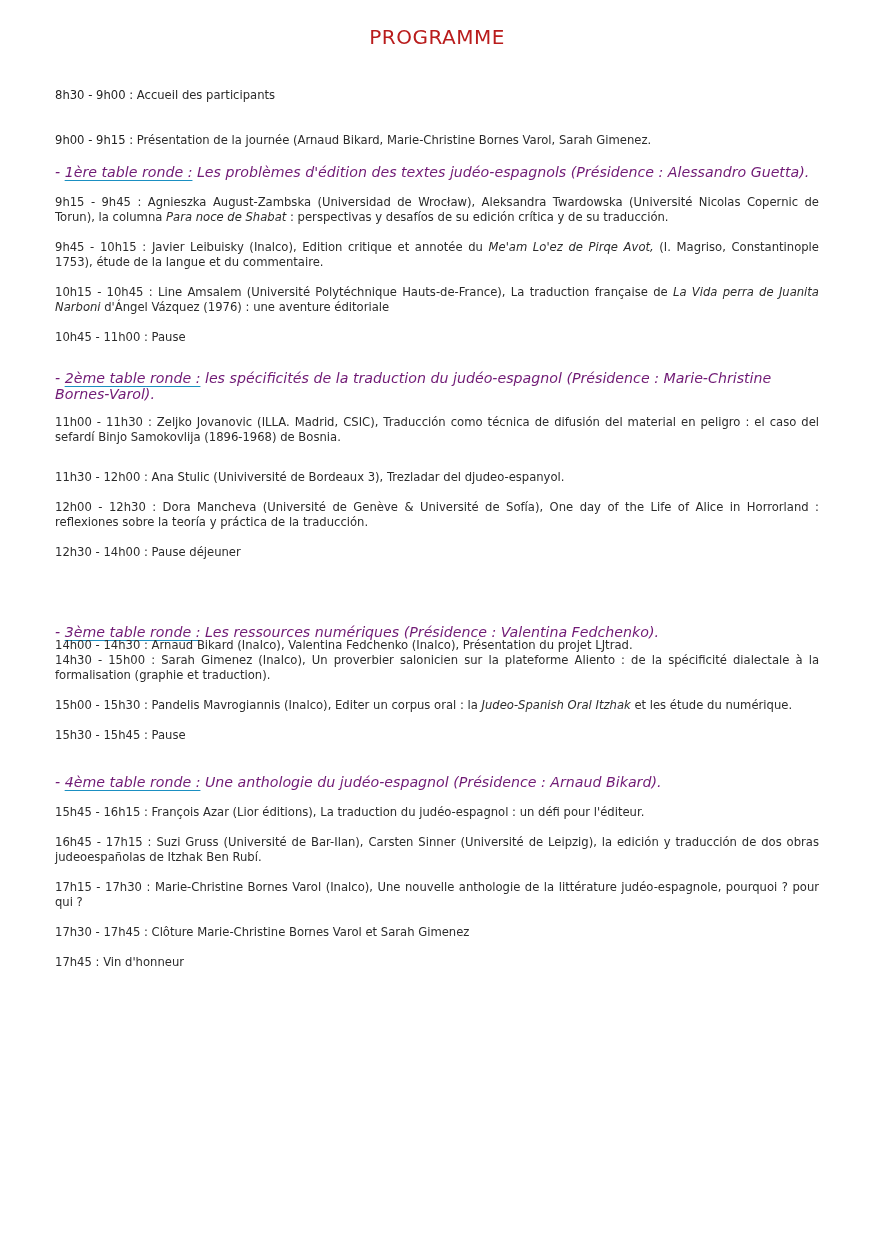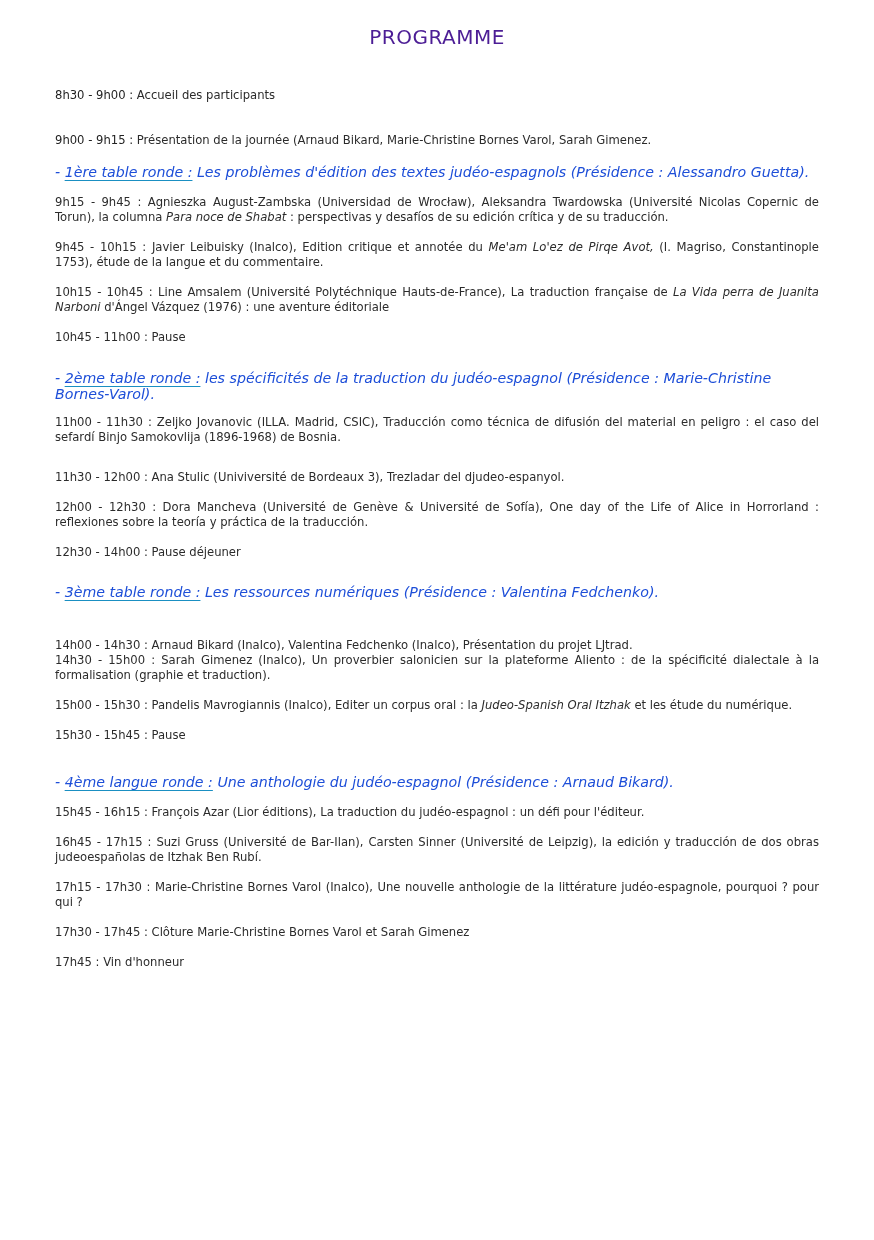--- a/index.html
+++ b/index.html
@@ -6,33 +6,33 @@
     body { width: 874px; height: 1240px; position: relative; overflow: hidden; }
     .page {
       position: absolute; left: 55px; top: 0; width: 764px;
       font-family: "DejaVu Sans", sans-serif;
       color: #2b2b2b;
       font-size: 11.6px;
       line-height: 15px;
     }
     .title {
       position: absolute; left: 0; width: 764px; top: 25px;
-      text-align: center; color: #4c1d95;
+      text-align: center; color: #b91c1c;
       font-family: "DejaVu Sans", sans-serif;
       font-size: 20px; letter-spacing: 0.5px; line-height: 24px;
     }
     .item {
       position: absolute; left: 0; width: 764px;
       text-align: justify;
     }
     .item .t { color: #222; }
     .item em { }
     .section {
       position: absolute; left: 0; width: 764px;
-      color: #1d4ed8; font-style: italic;
+      color: #701a75; font-style: italic;
       font-size: 14.2px; line-height: 16px;
     }
     .section .lbl { text-decoration: underline; text-decoration-color: #1a8fc2; text-underline-offset: 3px; }
   </style>
 </head>
 <body>
 
 <div class="page">
   <div class="title">PROGRAMME</div>
 
@@ -80,21 +80,21 @@
   </div>
   <div class="item" style="top:500px">
     <span>12h00 - 12h30 :</span>
     <span>Dora Mancheva (Université de Genève &amp; Université de Sofía), One day of the Life of Alice in Horrorland : reflexiones sobre la teoría y práctica de la traducción.</span>
   </div>
   <div class="item" style="top:545px">
     <span>12h30 - 14h00 :</span>
     <span>Pause déjeuner</span>
   </div>
 
-  <div class="section" style="top:584px">
+  <div class="section" style="top:624px">
     - <span class="lbl">3ème table ronde :</span>
     <span>Les ressources numériques  (Présidence : Valentina Fedchenko).</span>
   </div>
   <div class="item" style="top:638px">
     <span>14h00 - 14h30 :</span>
     <span>Arnaud Bikard (Inalco), Valentina Fedchenko (Inalco), Présentation du projet LJtrad.</span>
   </div>
   <div class="item" style="top:653px">
     <span>14h30 - 15h00 :</span>
     <span>Sarah Gimenez (Inalco), Un proverbier salonicien sur la plateforme Aliento : de la spécificité dialectale à la formalisation (graphie et traduction).</span>
@@ -102,21 +102,21 @@
   <div class="item" style="top:698px">
     <span>15h00 - 15h30 :</span>
     <span>Pandelis Mavrogiannis (Inalco), Editer un corpus oral : la </span><em>Judeo-Spanish Oral Itzhak</em><span> et les étude du numérique.</span>
   </div>
   <div class="item" style="top:728px">
     <span>15h30 - 15h45 :</span>
     <span>Pause</span>
   </div>
 
   <div class="section" style="top:774px">
-    - <span class="lbl">4ème langue ronde :</span>
+    - <span class="lbl">4ème table ronde :</span>
     <span>Une anthologie du judéo-espagnol (Présidence : Arnaud Bikard).</span>
   </div>
   <div class="item" style="top:805px">
     <span>15h45 - 16h15 :</span>
     <span>François Azar (Lior éditions), La traduction du judéo-espagnol : un défi pour l'éditeur.</span>
   </div>
   <div class="item" style="top:835px">
     <span>16h45 - 17h15 :</span>
     <span>Suzi Gruss (Université de Bar-Ilan), Carsten Sinner (Université de Leipzig), la edición y traducción de dos obras judeoespañolas de Itzhak Ben Rubí.</span>
   </div>

